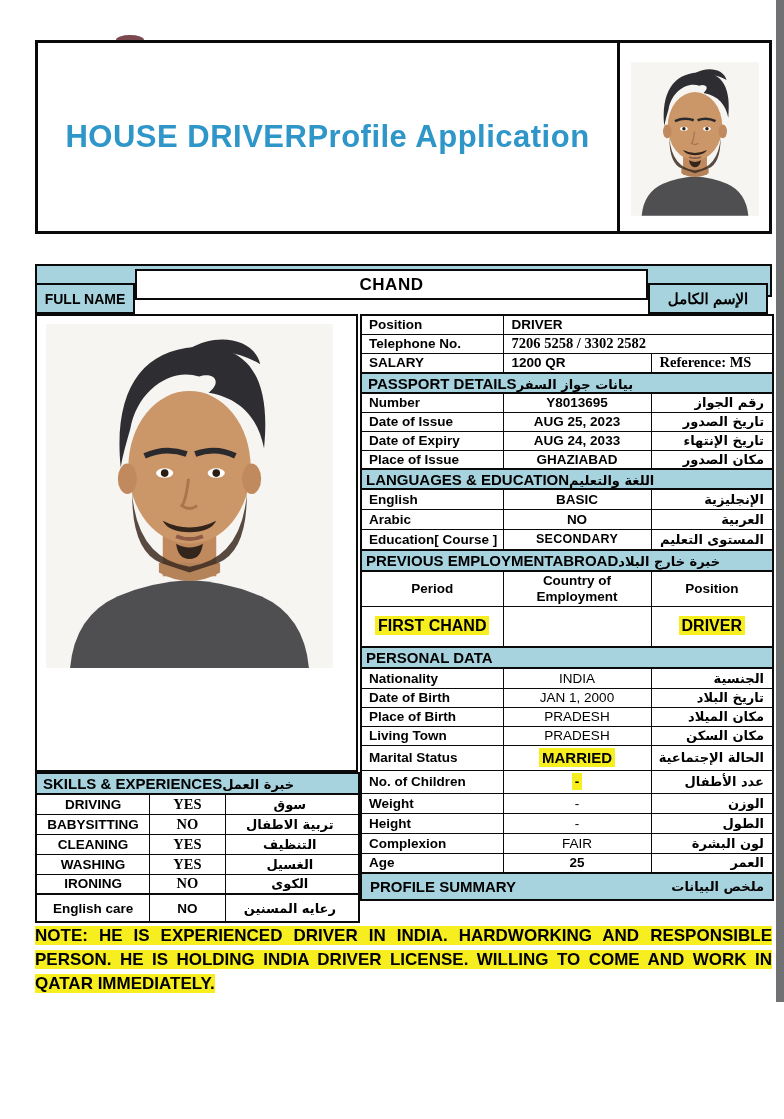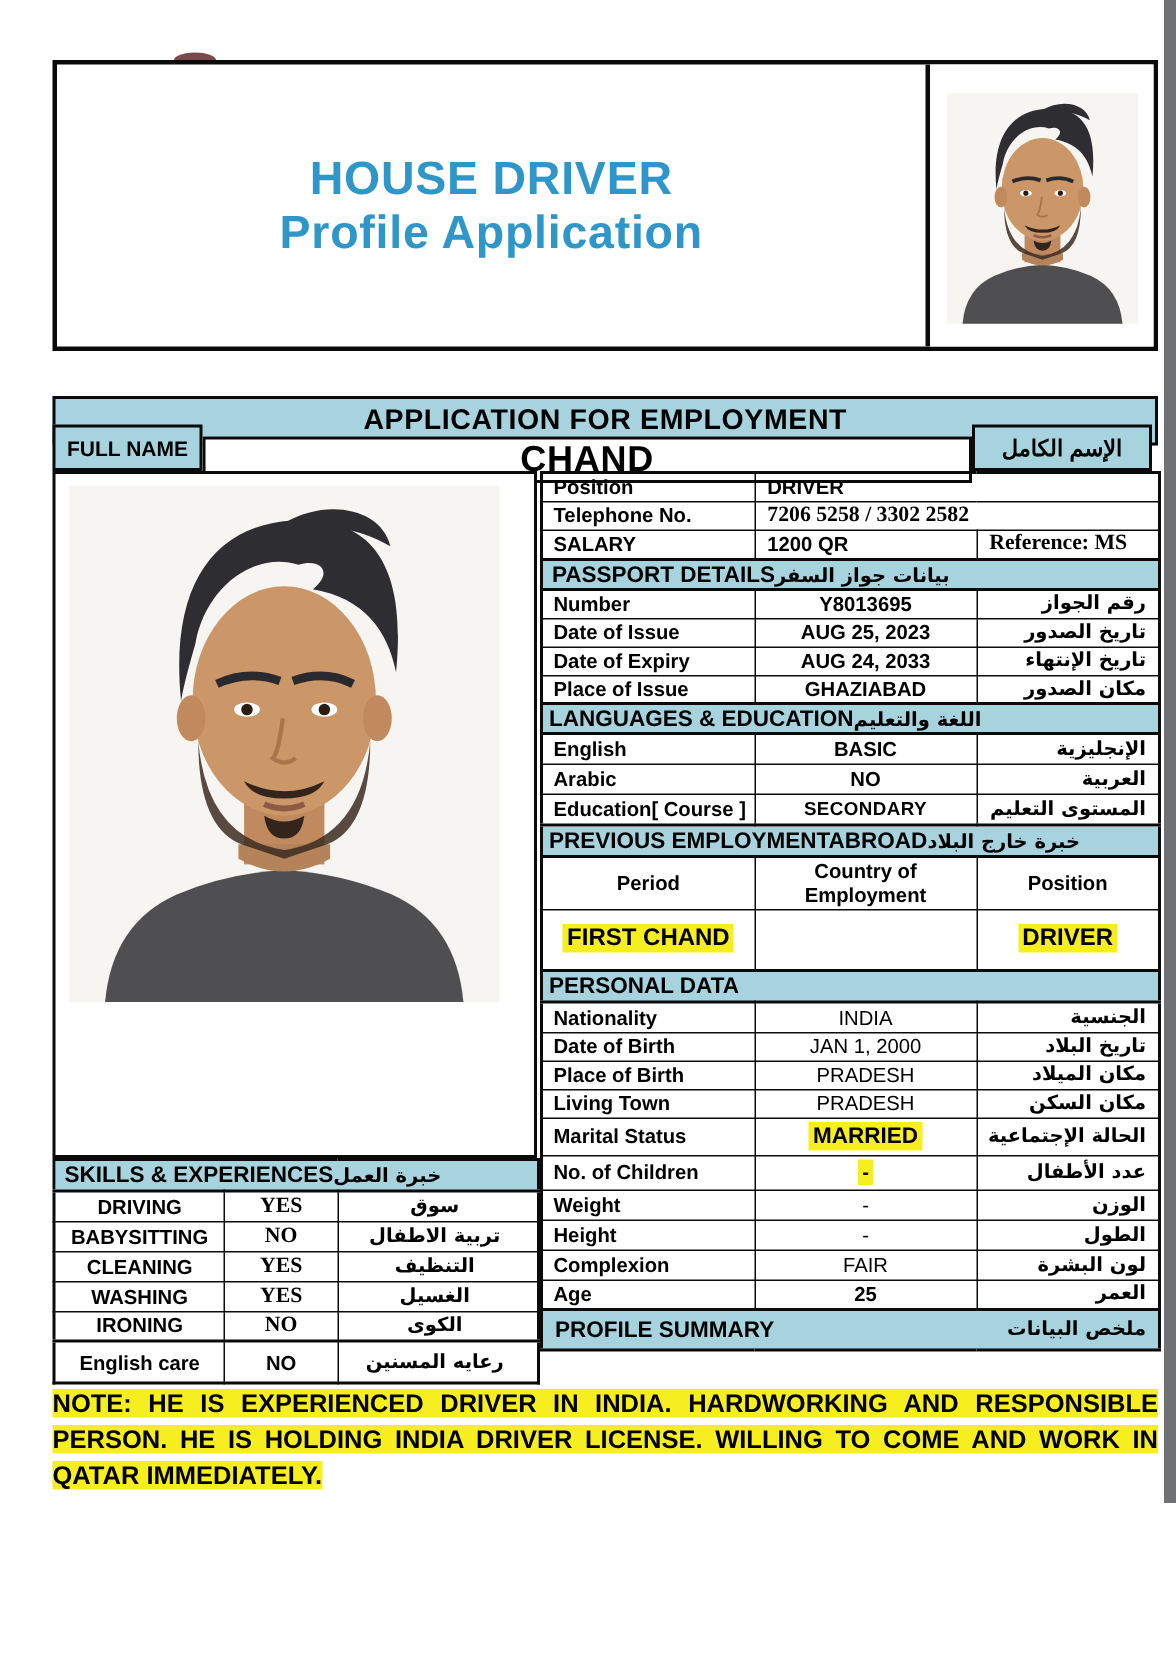--- a/index.html
+++ b/index.html
@@ -3,33 +3,33 @@
 <meta charset="utf-8">
 <style>
   html,body{margin:0;padding:0;background:#fff;}
   #page{position:relative;width:784px;height:1119px;background:#ffffff;overflow:hidden;
         font-family:"Liberation Sans",sans-serif;color:#000;}
   .abs{position:absolute;}
   
   #edge-strip{left:776px;top:0;width:8px;height:1002px;background:#6f7173;}
   
   #header-box{left:35px;top:40px;width:731px;height:188px;border:3px solid #0a0a0a;display:flex;background:#fff;}
-  #title-area{flex:1;display:flex;flex-direction:column;justify-content:center;align-items:center;}
+  #title-area{flex:1;display:flex;flex-direction:row;justify-content:center;align-items:center;}
   .title-line{color:#2e96c8;font-weight:bold;font-size:31px;line-height:1.16;letter-spacing:.5px;}
   #photo-area{width:149px;border-left:3px solid #0a0a0a;display:flex;align-items:flex-start;justify-content:center;background:#fff;}
   #photo-area svg{margin-top:14px;width:128px;height:164px;}
   #red-smudge{left:116px;top:35px;width:28px;height:10px;background:#5a1b22;border-radius:60%;opacity:.8;}
   
   .teal{background:#a7d3df;}
   #app-bar{left:35px;top:264px;width:733px;height:29px;border:2px solid #0a0a0a;display:flex;align-items:center;justify-content:center;
            font-weight:bold;font-size:19px;letter-spacing:.4px;}
   
   .cell{border:2px solid #0a0a0a;display:flex;align-items:center;justify-content:center;box-sizing:border-box;}
   #fn-label{left:35px;top:283px;width:100px;height:31px;font-weight:bold;font-size:14px;}
-  #fn-value{left:135px;top:291px;width:513px;height:31px;background:#fff;font-weight:bold;font-size:24px;letter-spacing:.5px;}
+  #fn-value{left:135px;top:269px;width:513px;height:31px;background:#fff;font-weight:bold;font-size:17px;letter-spacing:.5px;}
   #fn-ar{left:648px;top:283px;width:120px;height:31px;font-weight:bold;font-size:15px;}
   
   #photo-cell{left:35px;top:314px;width:323px;height:458px;border:2px solid #0a0a0a;background:#fff;box-sizing:border-box;}
   #photo-cell svg{position:absolute;left:6px;top:8px;width:293px;height:344px;}
   
   table{border-collapse:collapse;table-layout:fixed;}
   #right-table{position:absolute;left:360px;top:314px;width:412px;}
   #skills-table{position:absolute;left:35px;top:772px;width:325px;}
   td{border:1px solid #0a0a0a;padding:0 4px;font-size:13.5px;overflow:hidden;white-space:nowrap;}
   tr.hdr td{border-top:2px solid #0a0a0a;border-bottom:2px solid #0a0a0a;font-weight:bold;font-size:15px;}

